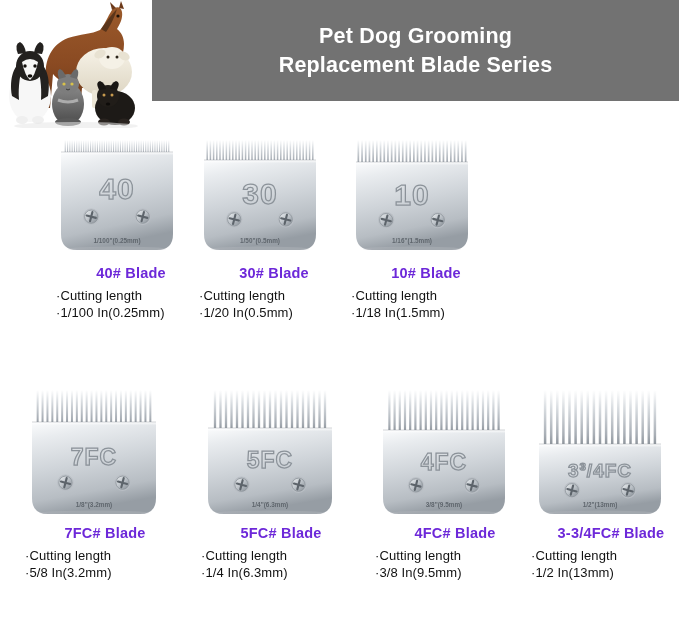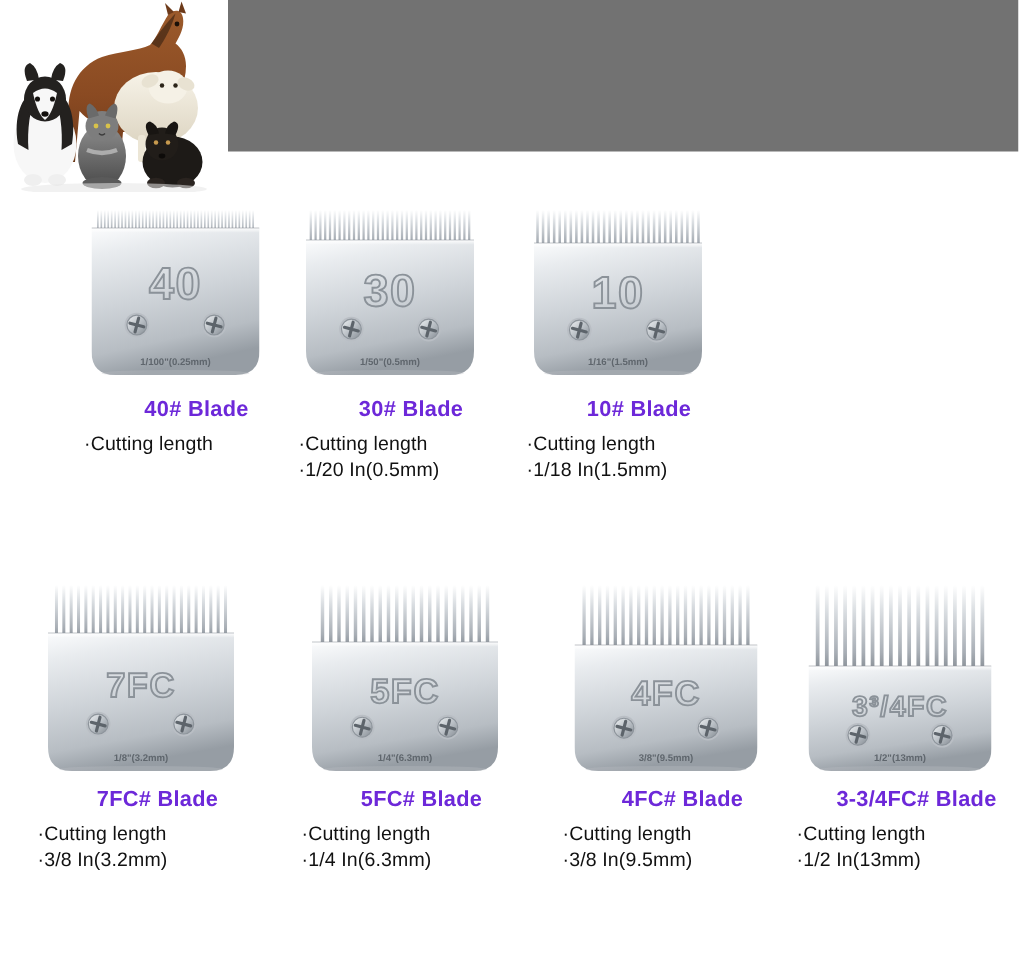--- a/index.html
+++ b/index.html
@@ -192,20 +192,22 @@
         <ellipse cx="108" cy="104" rx="2.2" ry="1.6" fill="#0d0b09"></ellipse>
         <ellipse cx="104" cy="122" rx="6" ry="3.5" fill="#2a2420"></ellipse>
         <ellipse cx="124" cy="122" rx="6" ry="3.5" fill="#2a2420"></ellipse>
       </g>
 
       <ellipse cx="76" cy="126" rx="62" ry="4" fill="#e6e6e6" opacity="0.55"></ellipse>
     </svg>
   </div>
 
   <div id="title-banner">
+    <div class="banner-line">Pet Dog Grooming</div>
+    <div class="banner-line">Replacement Blade Series</div>
   </div>
 </div>
 
 <div class="row" id="row1">
 
   <div class="cell" id="cell-40">
     <div class="blade-wrap">
 <svg width="112" height="112" viewBox="0 0 112 112">
   <defs>
     <linearGradient id="tgb0" x1="0" y1="0" x2="0" y2="1">
@@ -306,20 +308,21 @@
       <circle cx="81.75999999999999" cy="78.68" r="6.6" fill="none" stroke="#8d949b" stroke-width="0.8"></circle>
     </g>
 
   <text x="56" y="105" text-anchor="middle" font-family="'Liberation Sans', sans-serif" font-size="6.4" font-weight="bold" fill="#5f666d">1/100"(0.25mm)</text>
 
   <ellipse cx="56" cy="110.8" rx="49.28" ry="2.2" fill="#b9bec3" opacity="0.35"></ellipse>
 </svg></div>
     <div class="caption">
       <div class="blade-title">40# Blade</div>
       <div class="spec-line">·Cutting length</div>
+      <div class="spec-line">·1/100 In(0.25mm)</div>
     </div>
   </div>
 
   <div class="cell" id="cell-30">
     <div class="blade-wrap">
 <svg width="112" height="112" viewBox="0 0 112 112">
   <defs>
     <linearGradient id="tgb1" x1="0" y1="0" x2="0" y2="1">
       <stop offset="0%" stop-color="#ffffff"></stop>
       <stop offset="30%" stop-color="#d9dde1"></stop>
@@ -597,21 +600,21 @@
       <circle cx="90.52" cy="94.72" r="6.6" fill="none" stroke="#8d949b" stroke-width="0.8"></circle>
     </g>
 
   <text x="62" y="119" text-anchor="middle" font-family="'Liberation Sans', sans-serif" font-size="6.4" font-weight="bold" fill="#5f666d">1/8"(3.2mm)</text>
 
   <ellipse cx="62" cy="124.8" rx="54.56" ry="2.2" fill="#b9bec3" opacity="0.35"></ellipse>
 </svg></div>
     <div class="caption">
       <div class="blade-title">7FC# Blade</div>
       <div class="spec-line">·Cutting length</div>
-      <div class="spec-line">·3/8 In(3.2mm)</div>
+      <div class="spec-line">·5/8 In(3.2mm)</div>
     </div>
   </div>
 
   <div class="cell" id="cell-5fc">
     <div class="blade-wrap">
 <svg width="124" height="126" viewBox="0 0 124 126">
   <defs>
     <linearGradient id="tgb4" x1="0" y1="0" x2="0" y2="1">
       <stop offset="0%" stop-color="#ffffff"></stop>
       <stop offset="30%" stop-color="#d9dde1"></stop>

